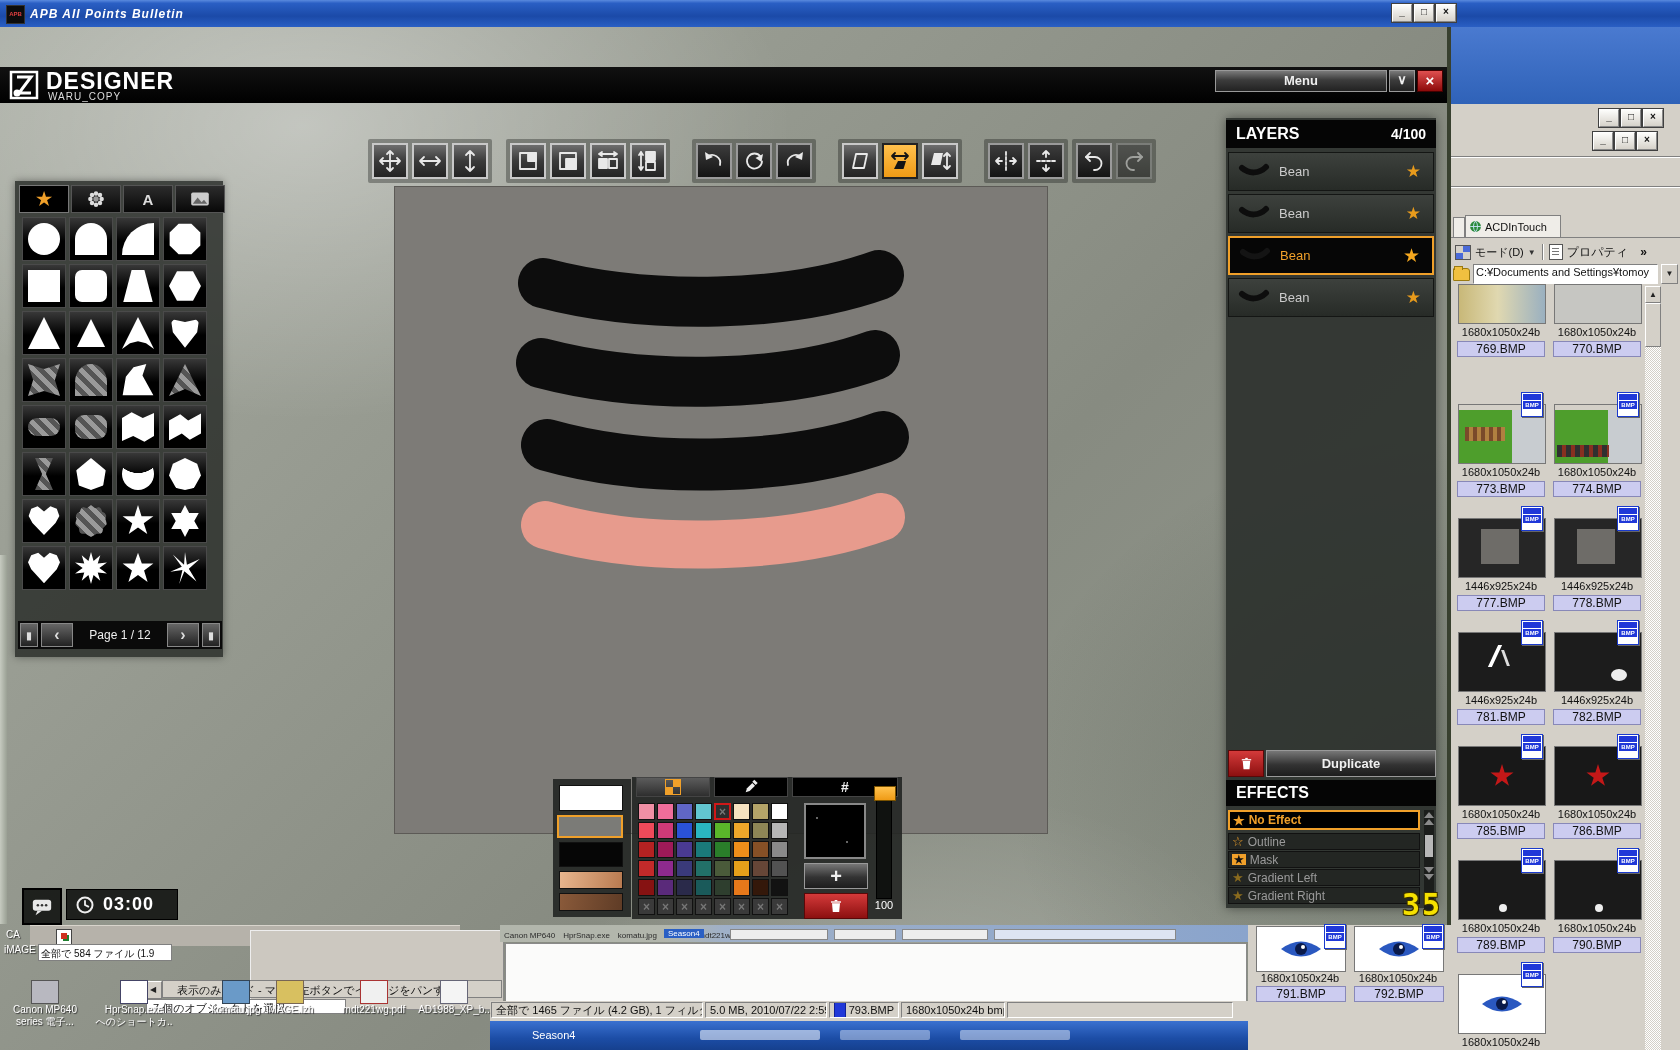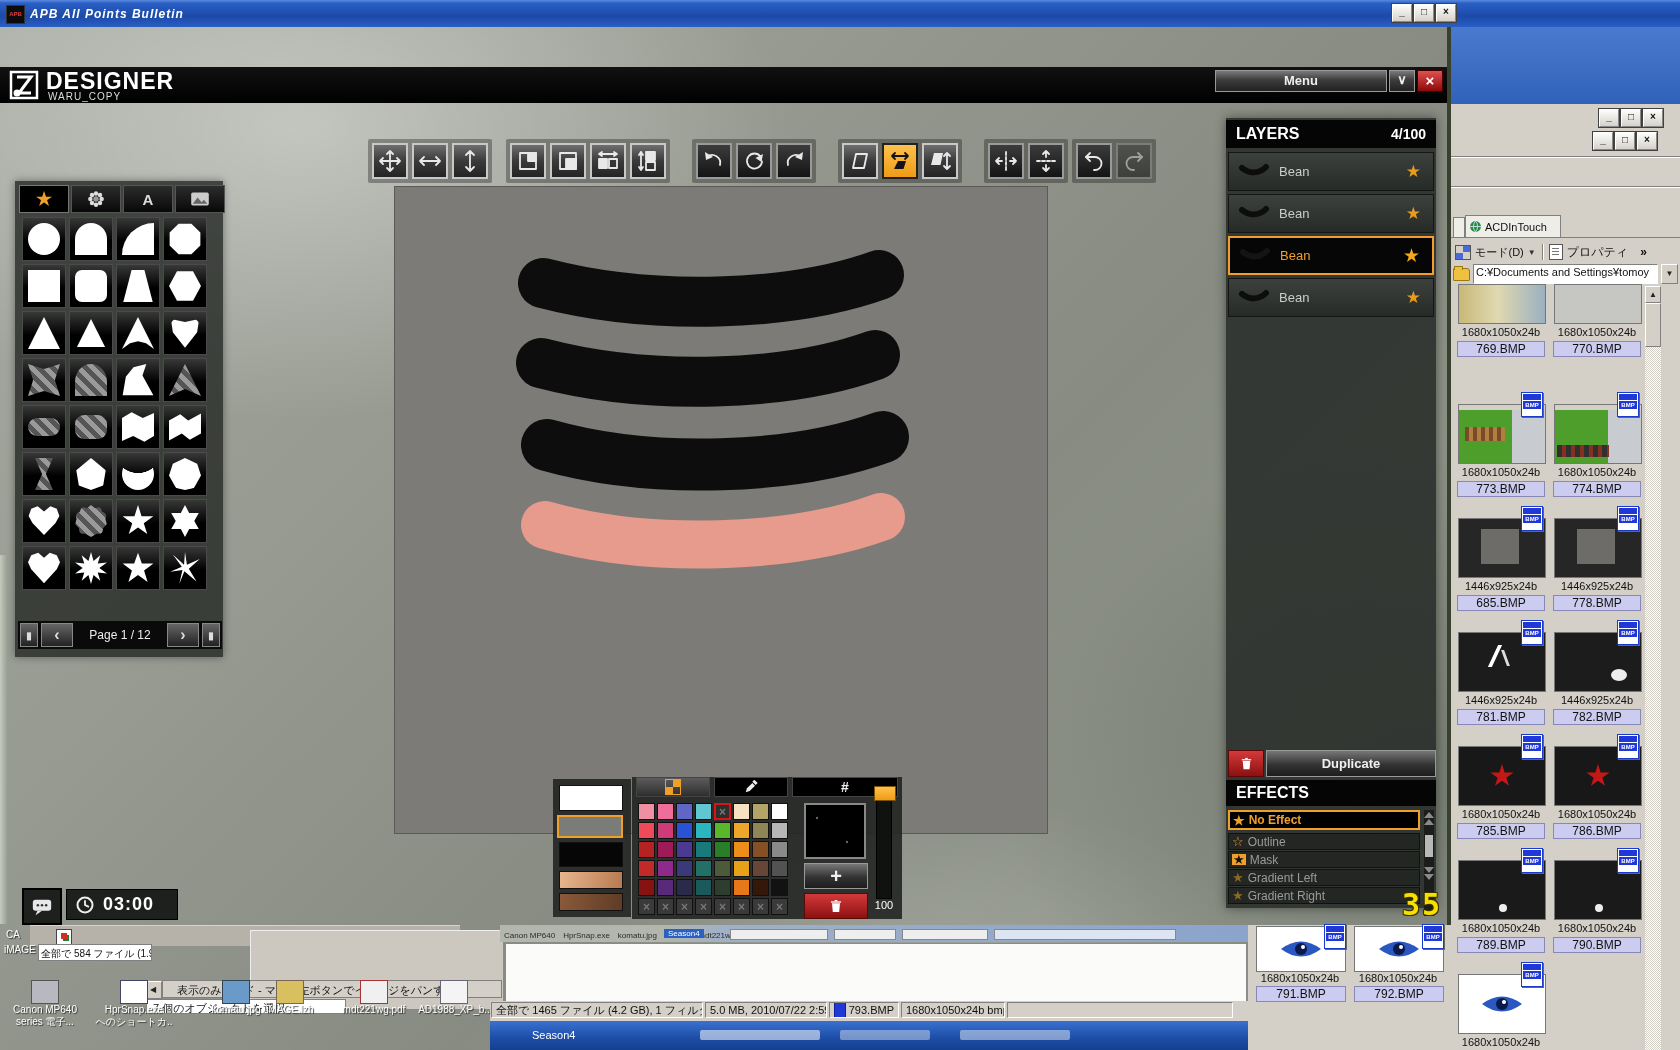--- a/index.html
+++ b/index.html
@@ -180,21 +180,21 @@
             <i>BMP</i>
           </div>
         </div>
         <div style="left:4px;top:220px;width:92px;height:112px;" class="abs">
           <div style="left:3px;top:14px;width:86px;height:58px;border:1px solid #777;overflow:hidden;" class="abs">
             <div style="position:absolute;inset:0;background:#262626;">
               <div style="position:absolute;left:26%;top:18%;width:44%;height:60%;background:#6e6c68;"></div>
             </div>
           </div>
           <div class="tile-dims" style="left:0;top:76px;width:92px;position:absolute;">1446x925x24b</div>
-          <div class="tile-name" style="left:2px;top:91px;width:86px;position:absolute;">685.BMP</div>
+          <div class="tile-name" style="left:2px;top:91px;width:86px;position:absolute;">777.BMP</div>
           <div style="left:66px;top:2px;" class="abs badge">
             <b></b>
             <i>BMP</i>
           </div>
         </div>
         <div style="left:100px;top:220px;width:92px;height:112px;" class="abs">
           <div style="left:3px;top:14px;width:86px;height:58px;border:1px solid #777;overflow:hidden;" class="abs">
             <div style="position:absolute;inset:0;background:#262626;">
               <div style="position:absolute;left:26%;top:18%;width:44%;height:60%;background:#6e6c68;"></div>
             </div>
@@ -772,21 +772,21 @@
 
   <div class="abs" style="left:1402px;top:887px;font-family:'DejaVu Sans Mono',monospace;font-weight:bold;font-size:30px;color:#f6e000;text-shadow:1px 1px 0 #3a3000,-1px -1px 0 #3a3000,1px -1px 0 #3a3000,-1px 1px 0 #3a3000;letter-spacing:2px;">35</div>
 
   <div class="abs" style="left:30px;top:925px;width:430px;height:20px;background:#b6b2aa;border-top:1px solid #d8d4cc;">
     <div class="abs" style="left:26px;top:3px;width:14px;height:14px;background:#fff;border:1px solid #444;">
         <div style="width:6px;height:6px;background:#d03020;margin:3px auto;box-shadow:2px 2px 0 #208030;"></div>
       </div>
   </div>
   <div class="abs dt-label" style="left:6px;top:929px;">CA</div>
   <div class="abs dt-label" style="left:4px;top:944px;">iMAGE</div>
-  <div class="abs" style="left:38px;top:944px;width:114px;height:17px;background:#fff;border:1px solid #808080;font-size:10px;color:#111;white-space:nowrap;overflow:hidden;padding:2px 2px 0;box-sizing:border-box;">全部で 584 ファイル (1.9</div>
+  <div class="abs" style="left:38px;top:944px;width:134px;height:17px;background:#fff;border:1px solid #808080;font-size:10px;color:#111;white-space:nowrap;overflow:hidden;padding:2px 2px 0;box-sizing:border-box;">全部で 584 ファイル (1.9</div>
   <div class="abs" style="left:250px;top:930px;width:252px;height:78px;background:#ccc8c0;border:1px solid #8a8a8a;border-top-color:#eee;border-left-color:#eee;"></div>
   <div class="abs scroll-btn" style="left:144px;top:981px;width:16px;height:16px;line-height:16px;">◀</div>
   <div class="abs grayw" style="left:162px;top:980px;width:340px;height:18px;border:1px solid #808080;font-size:11px;color:#111;padding:2px 0 0 14px;box-sizing:border-box;white-space:nowrap;overflow:hidden;">表示のみモード - マウス左ボタンでイメージをパンする。</div>
   <div class="abs" style="left:146px;top:999px;width:200px;height:15px;background:#fff;border:1px solid #808080;font-size:11px;color:#111;padding:1px 0 0 6px;box-sizing:border-box;white-space:nowrap;overflow:hidden;">7 個のオブジェクトを選択</div>
 
   <div class="abs" style="left:500px;top:925px;width:748px;height:17px;background:linear-gradient(90deg,#b2b6ac 0 22%,#9fb0c8 30%,#8aa4cc);overflow:hidden;">
     <span class="mini-txt abs" style="left:4px;top:5px;">Canon MP640　HprSnap.exe　komatu.jpg　tool.lzh　mdt221wg.pdf　AD1988_XP_b..</span>
     <span class="abs" style="left:164px;top:4px;background:#2a5fc4;color:#fff;font-size:8px;padding:0 4px;">Season4</span>
     <span class="abs" style="left:230px;top:4px;width:96px;height:9px;background:#eee;border:1px solid #888;"></span>
     <span class="abs" style="left:334px;top:4px;width:60px;height:9px;background:#eee;border:1px solid #888;"></span>

